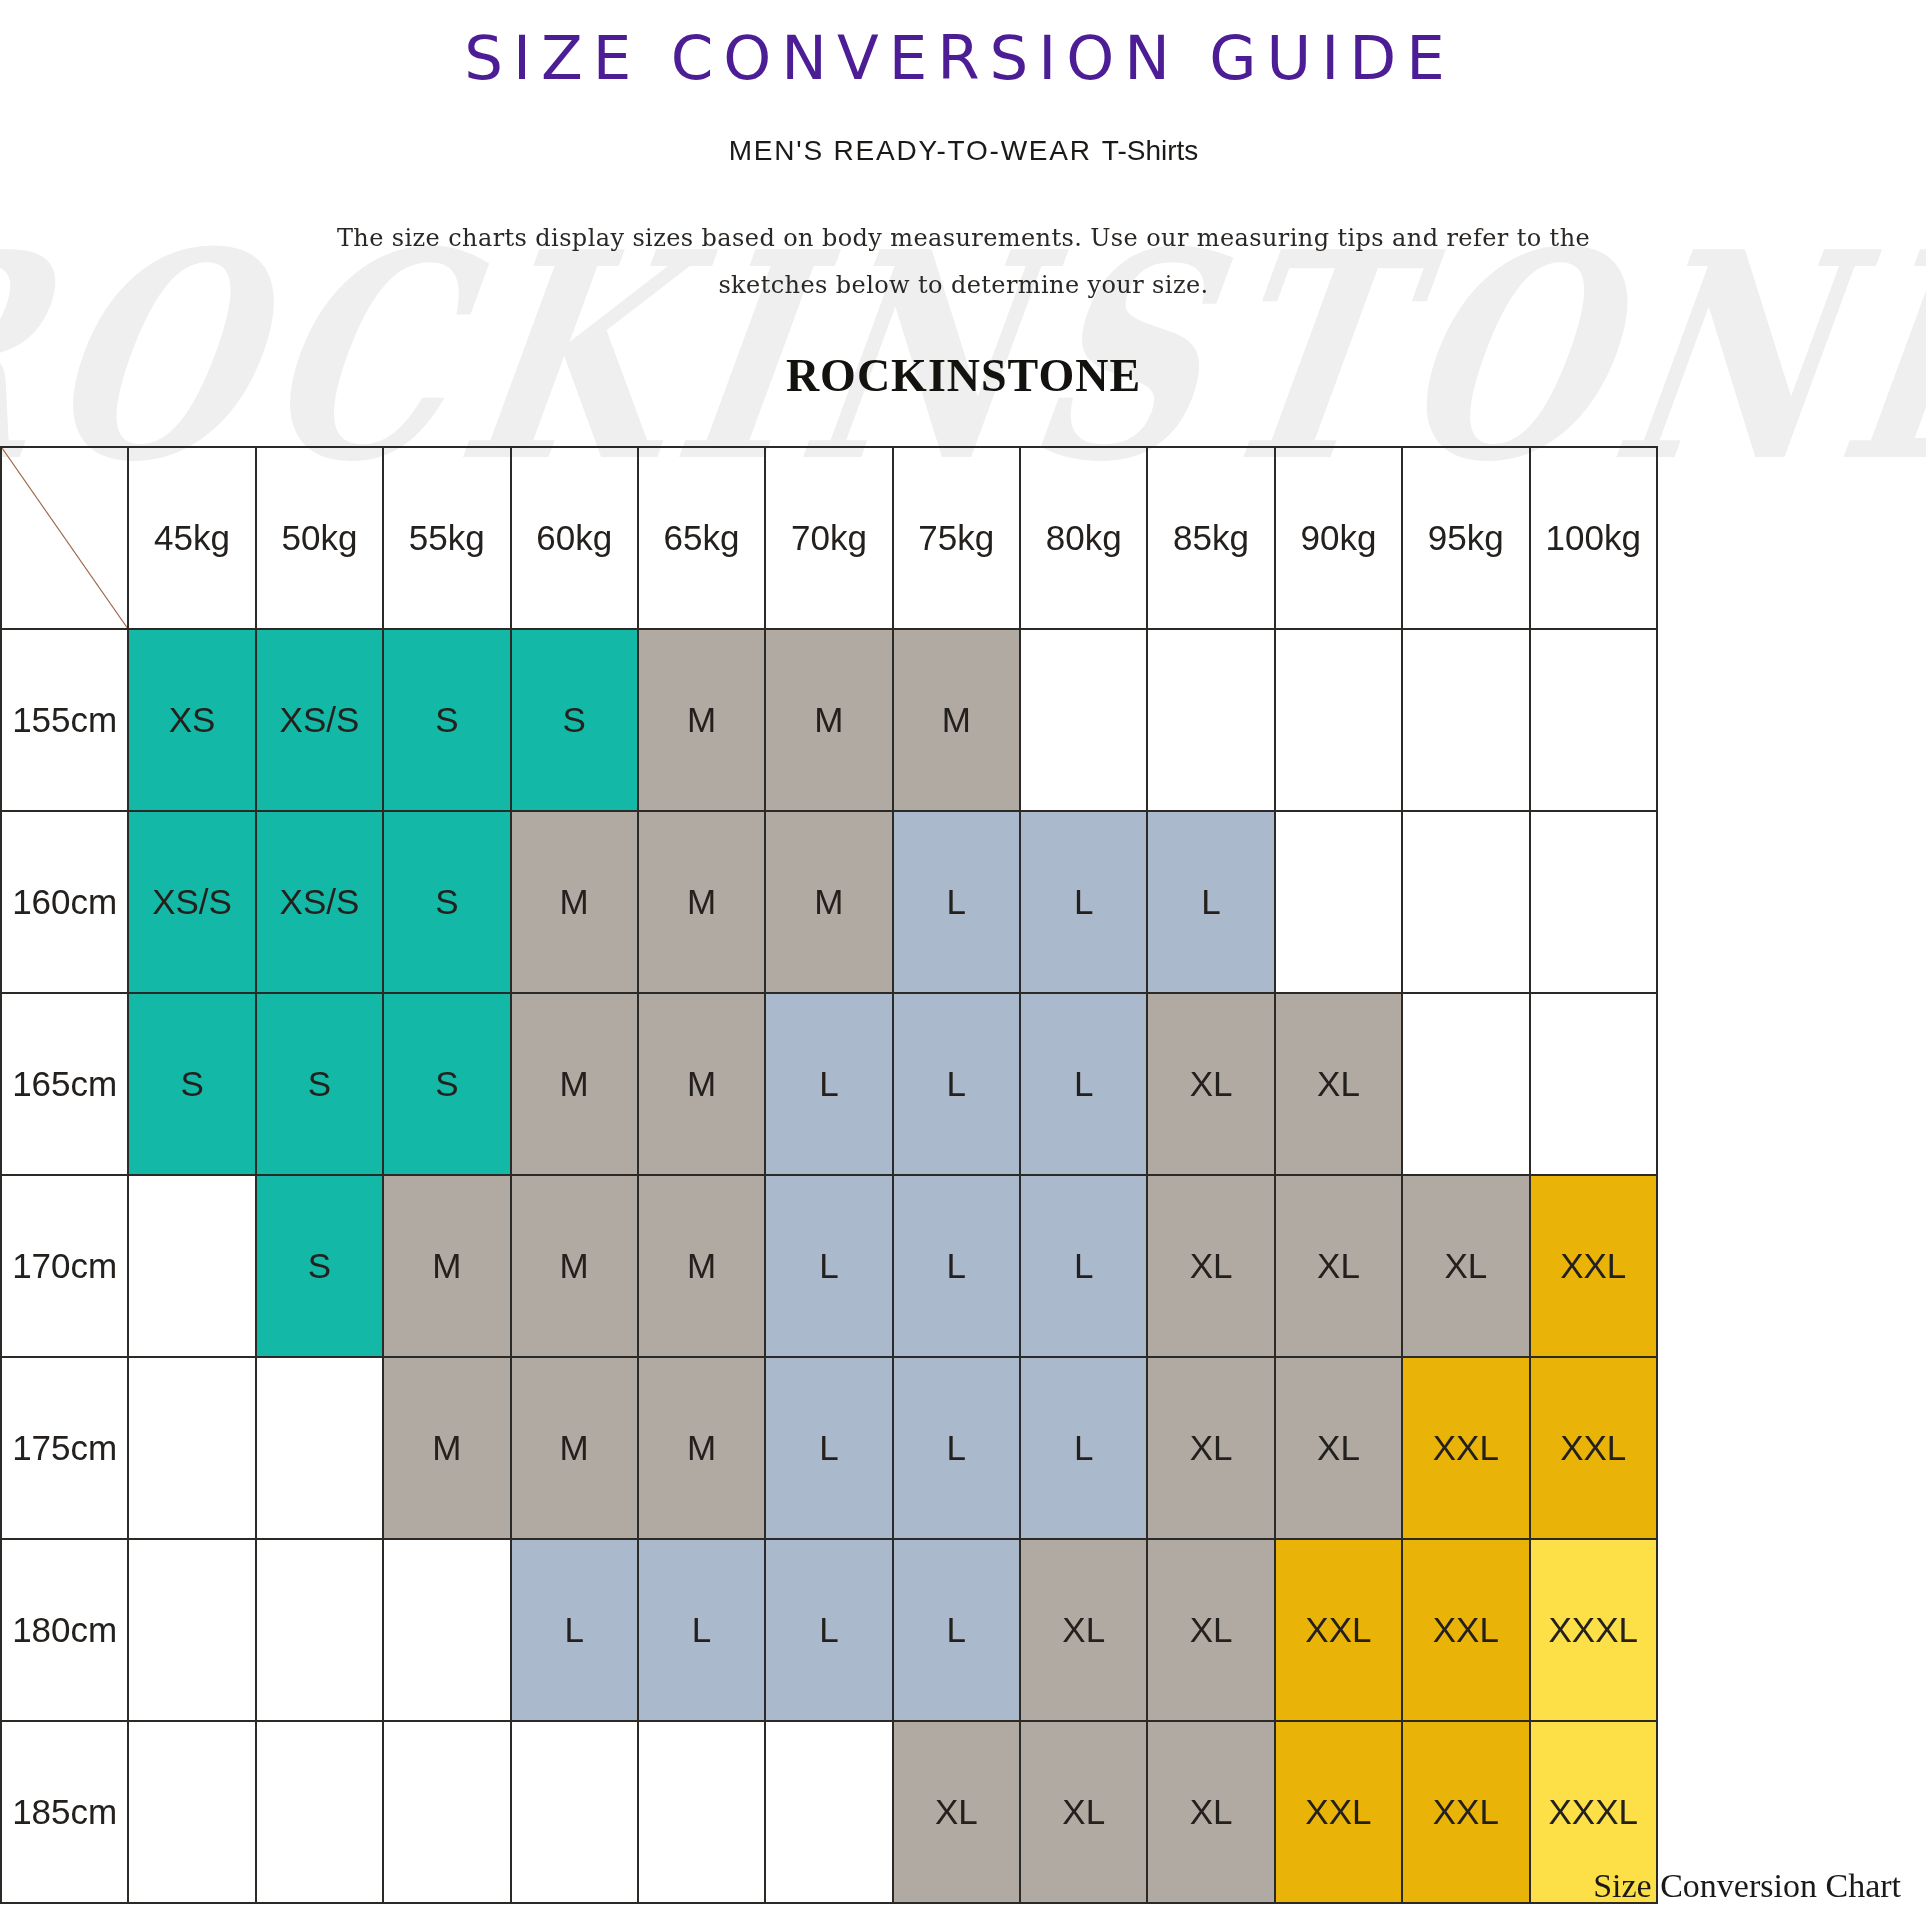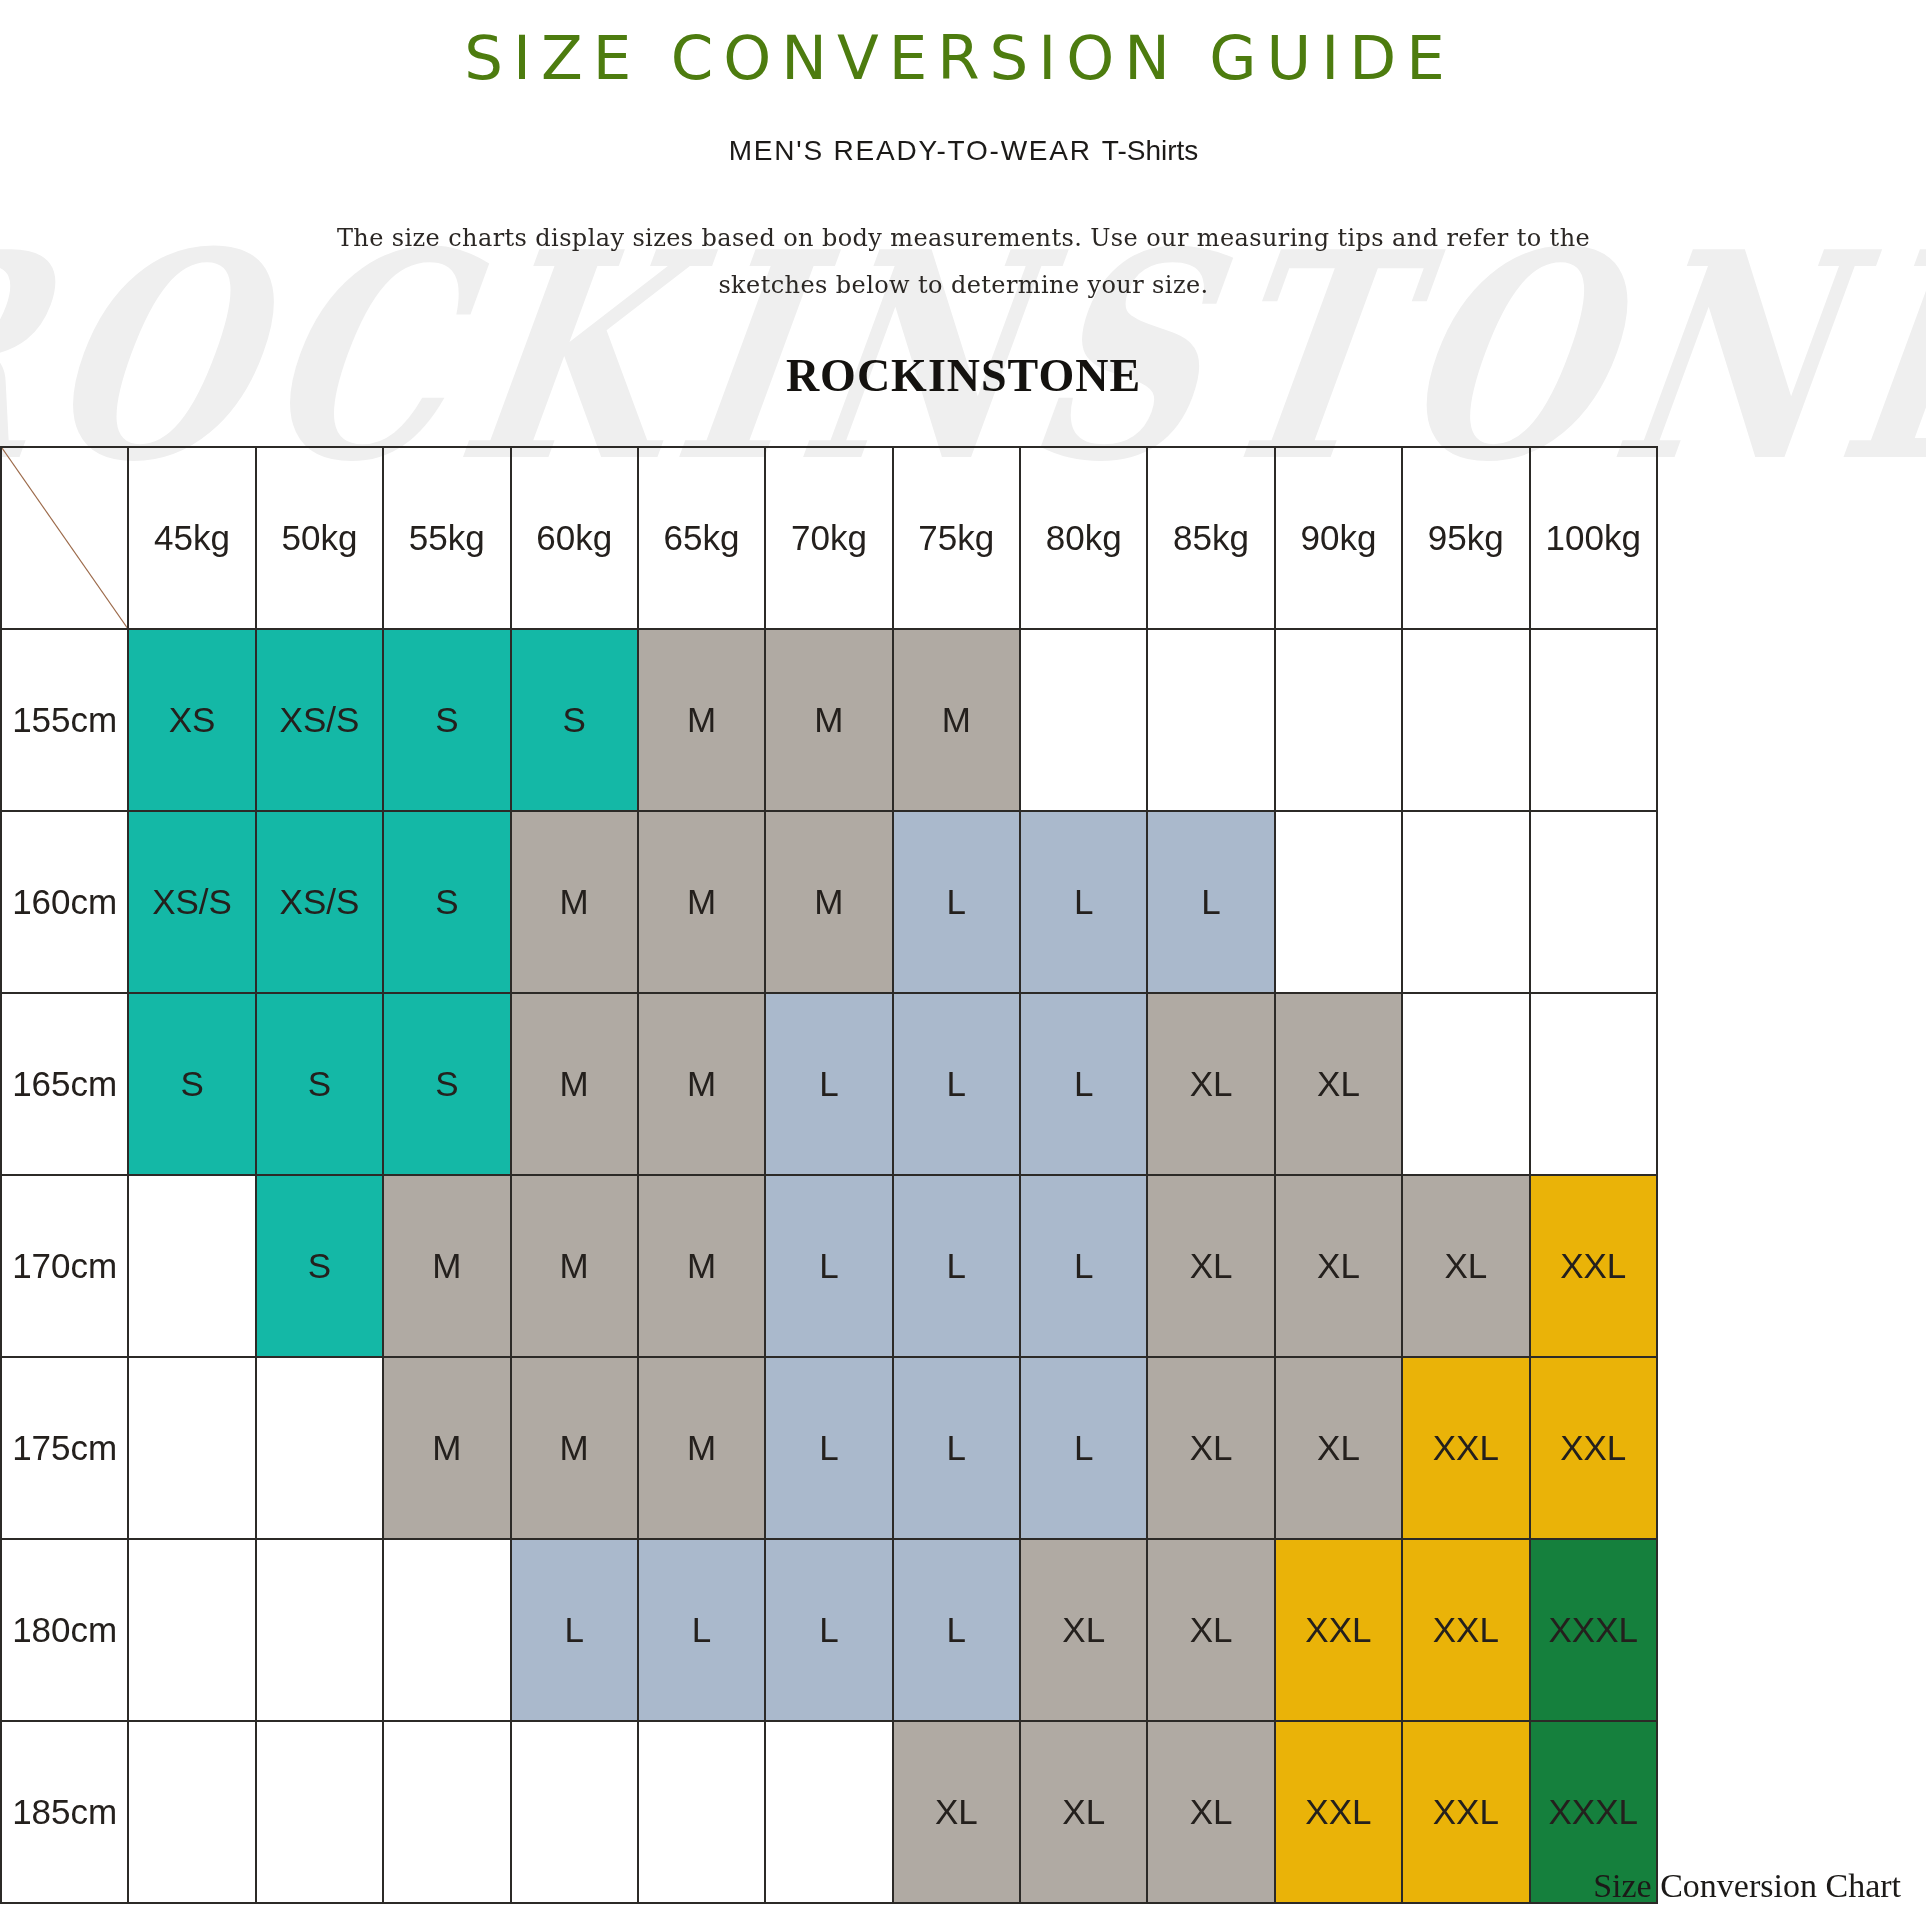--- a/index.html
+++ b/index.html
@@ -47,21 +47,21 @@
     position: relative;
     z-index: 2;
     text-align: center;
   }
   #main-title {
     font-family: "DejaVu Sans", sans-serif;
     font-size: 61px;
     font-weight: 400;
     letter-spacing: 10px;
     margin: 22px 8px 0 0;
-    color: #4d7c0f;
+    color: #4c1d95;
   }
   #subtitle-row {
     margin-top: 42px;
     font-size: 28px;
     font-weight: 400;
     letter-spacing: 1.2px;
     color: #1c1a18;
   }
   #subtitle-row .cat {
     letter-spacing: 1.8px;
@@ -113,21 +113,21 @@
   .col-head { height: 156px; font-size: 36px; }
   .corner { position: relative; padding: 0; }
   .corner svg { display: block; width: 100%; height: 100%; }
   .rowhead { font-size: 36px; margin-left: 23px; }
   
   .c-empty { background: #ffffff; }
   .c-light { background: #14b8a6; }
   .c-gray  { background: #b0aaa3; }
   .c-blue  { background: #aab9cc; }
   .c-xxl   { background: #eab308; }
-  .c-xxxl  { background: #15803d; }
+  .c-xxxl  { background: #fde047; }
 
   #footer-label {
     position: absolute;
     right: 26px;
     bottom: 22px;
     font-family: "Liberation Serif", serif;
     font-size: 34px;
     color: #1c1a18;
     z-index: 2;
   }

